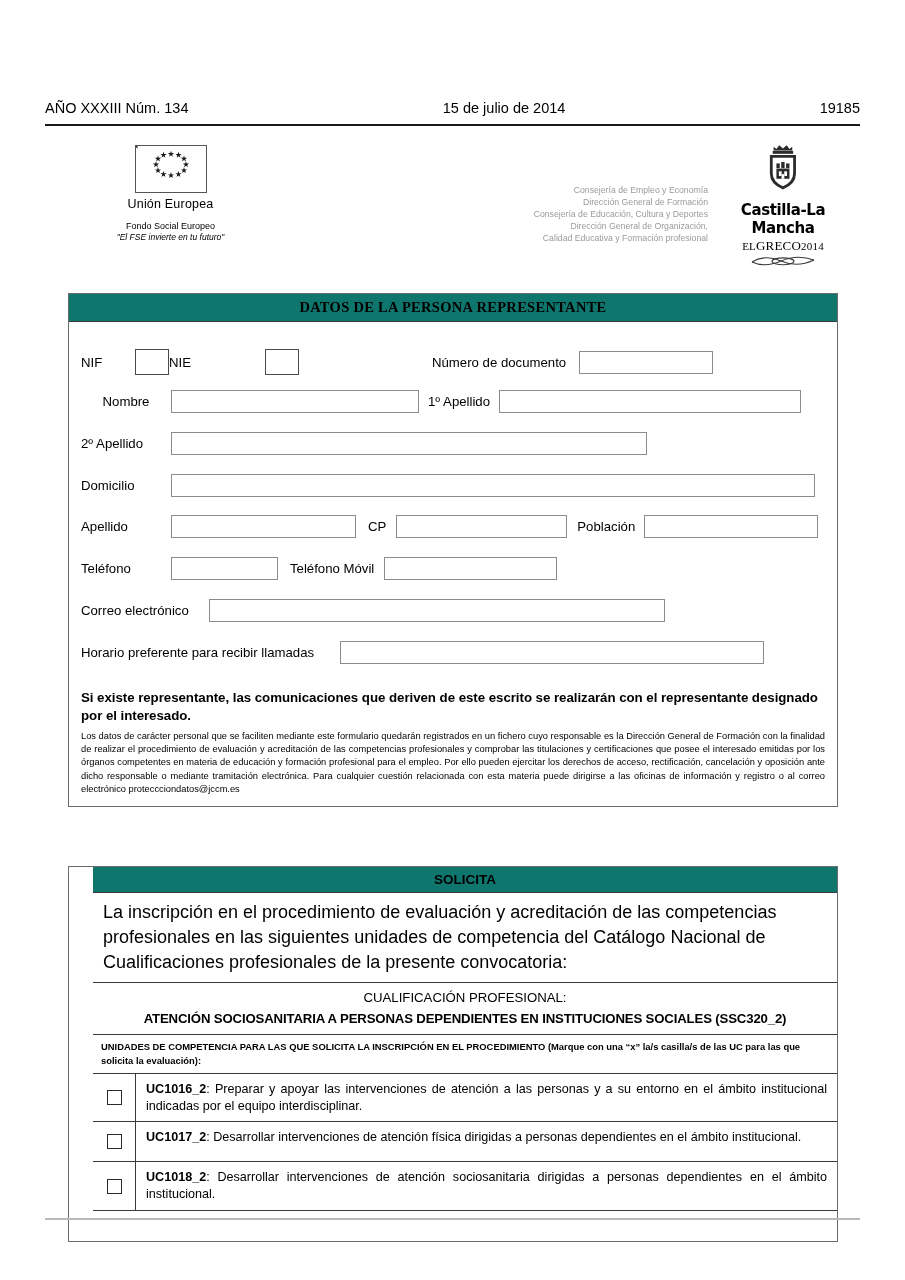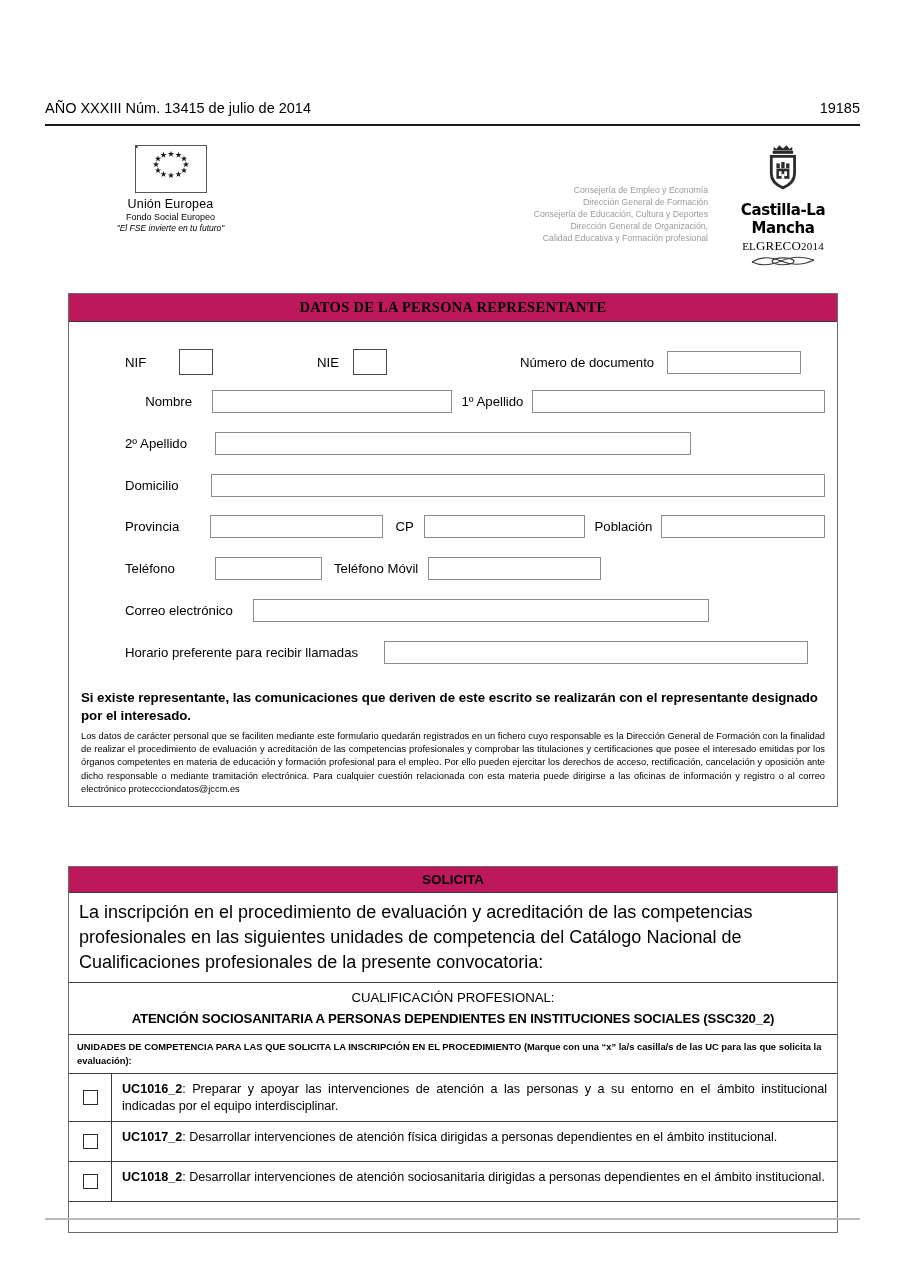--- a/index.html
+++ b/index.html
@@ -12,38 +12,38 @@
     position:relative;
     overflow:hidden;
   }
 
   
   .pagehead {
     position:absolute; left:45px; top:100px; width:815px;
     display:flex; align-items:baseline; font-size:14.5px;
   }
   .ph-left  { flex:0 0 auto; }
-  .ph-mid   { flex:1 1 auto; text-align:left; }
+  .ph-mid   { flex:1 1 auto; text-align:center; }
   .ph-right { flex:0 0 auto; }
   .headrule {
     position:absolute; left:45px; top:124px; width:815px; height:2px;
     background:#1a1a1a;
   }
 
   
   .logoband { position:absolute; left:45px; top:142px; width:815px; height:110px; }
 
   .eu-logo { position:absolute; left:58px; top:3px; width:135px; text-align:center; }
   .eu-flag {
     width:72px; height:48px; margin:0 auto; background:#fff;
     border:1px solid #555; position:relative;
   }
   .eu-flag svg { display:block; }
   .eu-t1 { font-size:12.5px; margin-top:4px; letter-spacing:.2px; }
-  .eu-t2 { font-size:9px; margin-top:1px; }
+  .eu-t2 { font-size:9px; margin-top:10px; }
   .eu-t3 { font-size:8.5px; font-style:italic; margin-top:1px; }
 
   .consejeria {
     position:absolute; right:152px; top:42px; width:340px;
     text-align:right; color:#9a9a9a; font-size:8.7px; line-height:1.38;
   }
 
   .clm-logo { position:absolute; right:18px; top:0px; width:118px; text-align:center; }
   .clm-shield { height:54px; }
   .clm-name {
@@ -53,33 +53,33 @@
   .clm-greco {
     font-family:"Liberation Serif", serif; font-size:11px;
     letter-spacing:.2px; margin-top:1px;
   }
   .clm-greco .big { font-size:13px; }
   .clm-swirl { margin-top:-1px; }
 
   
   .section { position:absolute; left:68px; width:770px; border:1.4px solid #6b6b6b; background:#fff; }
   .sec-head {
-    background:#be185d; border-bottom:1.4px solid #3a3a3a;
+    background:#0f766e; border-bottom:1.4px solid #3a3a3a;
     text-align:center; padding:5px 0 5px;
   }
   .sec-head.serif {
     font-family:"Liberation Serif", serif; font-weight:bold;
     font-size:14.5px; letter-spacing:.3px;
   }
   .sec-head.sans { font-weight:bold; font-size:13.5px; }
 
   
   .formbody { padding:0 12px 8px; }
   .frow { display:flex; align-items:center; }
-  .lbl  { font-size:13.2px; white-space:nowrap;margin-left:44px; }
+  .lbl  { font-size:13.2px; white-space:nowrap; }
   .fbox { border:1.5px solid #8c8c8c; background:#fff; height:23px; }
   .cbox { border:1.5px solid #4a4a4a; background:#fff; width:34px; height:26px; }
 
   .r-nif     { height:58px; padding-top:22px; }
 
   
   .notice {
     font-weight:bold; font-size:13.3px; line-height:1.32;
     padding:7px 12px 6px; letter-spacing:-.05px;
   }
@@ -198,21 +198,21 @@
 </div>
 
 <div class="section" style="top:293px;">
   <div class="sec-head serif">DATOS DE LA PERSONA REPRESENTANTE</div>
 
   <div class="formbody">
 
     <div class="frow r-nif">
       <span class="lbl" style="width:54px;">NIF</span>
       <span class="cbox"></span>
-      <span class="lbl" style="width:96px; text-align:right; padding-right:14px;">NIE</span>
+      <span class="lbl" style="width:96px; padding-right:14px;">NIE</span>
       <span class="cbox"></span>
       <span class="lbl" style="margin-left:133px;">Número de documento</span>
       <span class="fbox" style="width:134px; margin-left:13px;"></span>
     </div>
 
     <div class="frow" style="height:42px;">
       <span class="lbl" style="width:90px;text-align:center;">Nombre</span>
       <span class="fbox" style="width:248px;"></span>
       <span class="lbl" style="margin-left:9px;">1º Apellido</span>
       <span class="fbox" style="width:302px; margin-left:9px;"></span>
@@ -222,21 +222,21 @@
       <span class="lbl" style="width:90px;">2º Apellido</span>
       <span class="fbox" style="width:476px;"></span>
     </div>
 
     <div class="frow" style="height:42px;">
       <span class="lbl" style="width:90px;">Domicilio</span>
       <span class="fbox" style="width:644px;"></span>
     </div>
 
     <div class="frow" style="height:41px;">
-      <span class="lbl" style="width:90px;">Provincia</span>
+      <span class="lbl" style="width:90px;">Apellido</span>
       <span class="fbox" style="width:185px;"></span>
       <span class="lbl" style="margin-left:12px;">CP</span>
       <span class="fbox" style="width:171px; margin-left:10px;"></span>
       <span class="lbl" style="margin-left:10px;">Población</span>
       <span class="fbox" style="width:174px; margin-left:9px;"></span>
     </div>
 
     <div class="frow" style="height:42px;">
       <span class="lbl" style="width:90px;">Teléfono</span>
       <span class="fbox" style="width:107px;"></span>
@@ -252,21 +252,21 @@
     <div class="frow" style="height:43px;">
       <span class="lbl">Horario preferente para recibir llamadas</span>
       <span class="fbox" style="width:424px; margin-left:26px;"></span>
     </div>
   </div>
 
   <div class="notice">Si existe representante, las comunicaciones que deriven de este escrito se realizarán con el representante designado por el interesado.</div>
   <div class="privacy">Los datos de carácter personal que se faciliten mediante este formulario quedarán registrados en un fichero cuyo responsable es la Dirección General de Formación con la finalidad de realizar el procedimiento de evaluación y acreditación de las competencias profesionales y comprobar las titulaciones y certificaciones que posee el interesado emitidas por los órganos competentes en materia de educación y formación profesional para el empleo. Por ello pueden ejercitar los derechos de acceso, rectificación, cancelación y oposición ante dicho responsable o mediante tramitación electrónica. Para cualquier cuestión relacionada con esta materia puede dirigirse a las oficinas de información y registro o al correo electrónico proteccciondatos@jccm.es</div>
 </div>
 
-<div class="section" style="top:866px;">
+<div class="section" style="top:866px;padding-left:24px;">
   <div class="sec-head sans">SOLICITA</div>
 
   <div class="sol-intro">La inscripción en el procedimiento de evaluación y acreditación de las competencias profesionales en las siguientes unidades de competencia del Catálogo Nacional de Cualificaciones profesionales de la presente convocatoria:</div>
 
   <div class="cualif">
     <div class="cualif-1">CUALIFICACIÓN PROFESIONAL:</div>
     <div class="cualif-2">ATENCIÓN SOCIOSANITARIA A PERSONAS DEPENDIENTES EN INSTITUCIONES SOCIALES (SSC320_2)</div>
   </div>
 
   <div class="uc-instr">UNIDADES DE COMPETENCIA PARA LAS QUE SOLICITA LA INSCRIPCIÓN EN EL PROCEDIMIENTO (Marque con una “x” la/s casilla/s de las UC para las que solicita la evaluación):</div>

